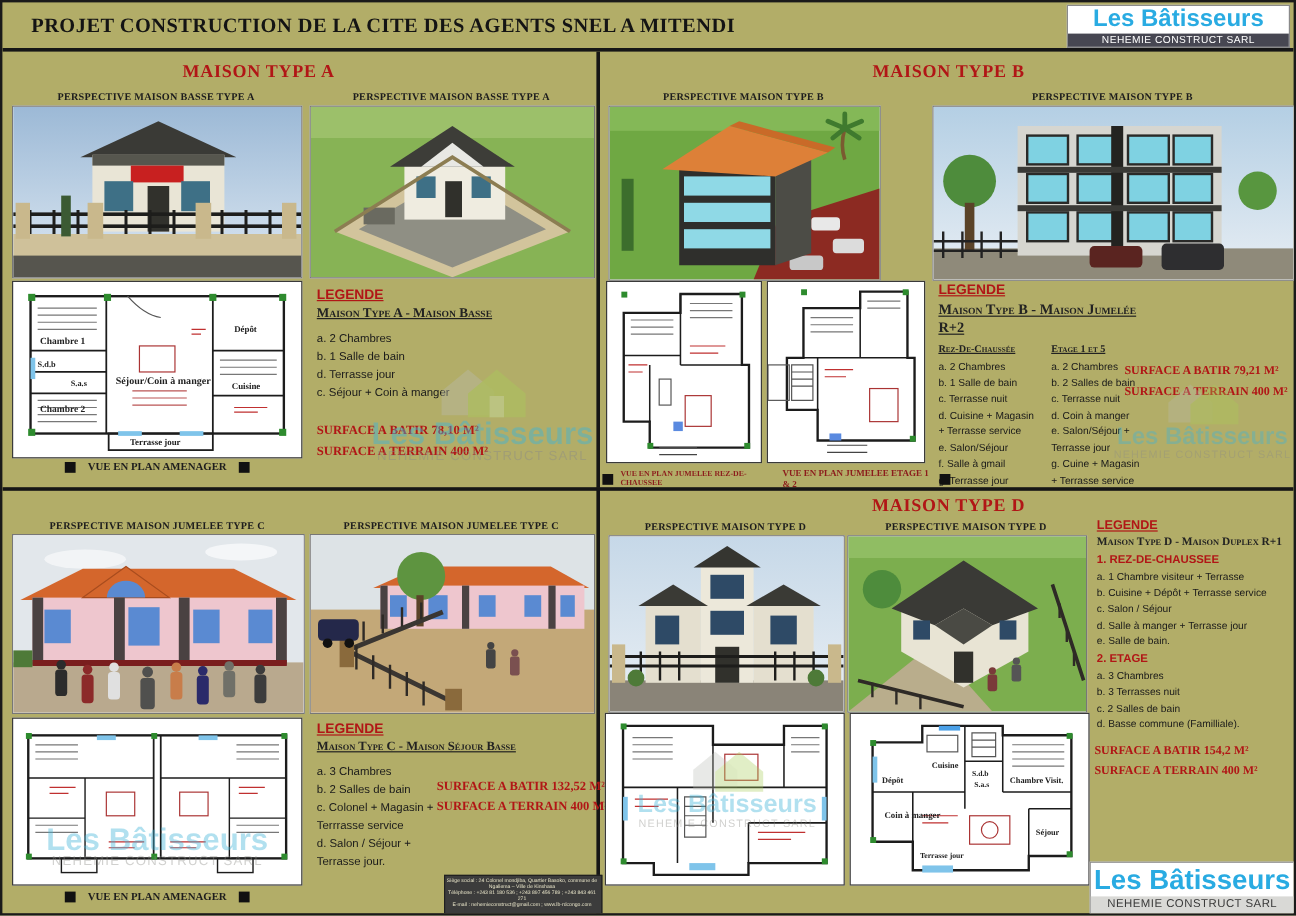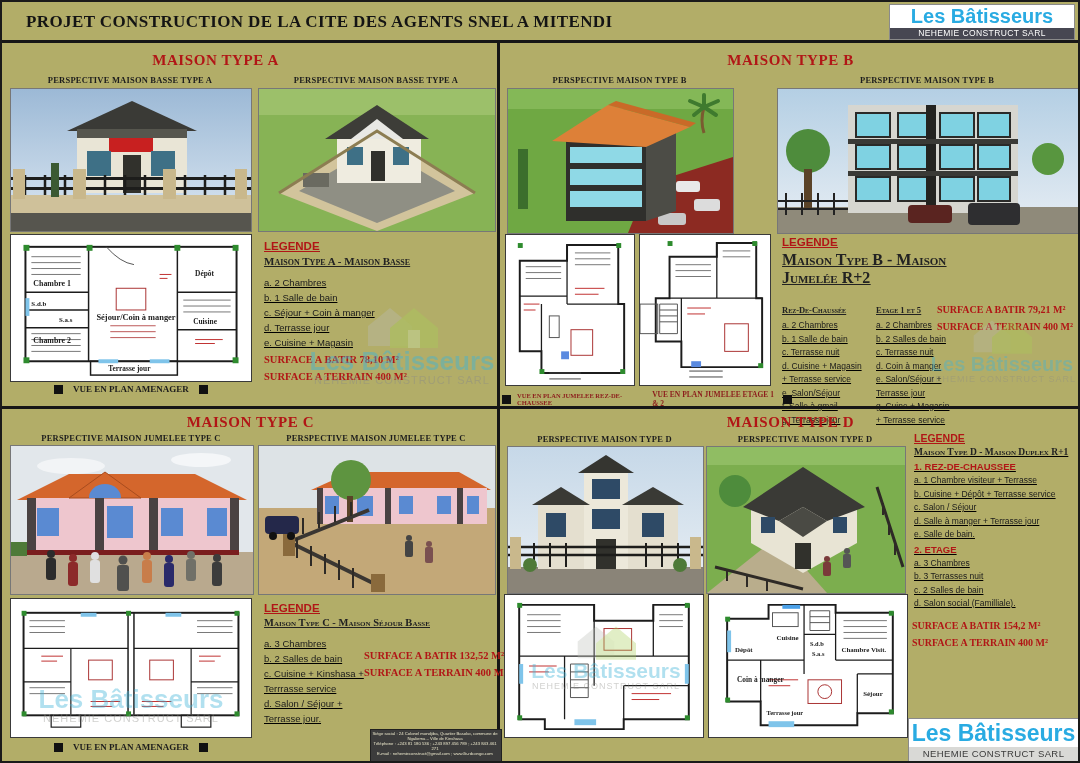--- a/index.html
+++ b/index.html
@@ -25,21 +25,21 @@
   .cap{position:absolute;font-size:8.5px;font-weight:bold;color:#1d1d1d;text-align:center;letter-spacing:.2px;}
   .persp{position:absolute;border:1px solid #777;background:#fff;}
   .persp svg{display:block;width:100%;height:100%;}
   .plan{position:absolute;background:#fff;border:1px solid #3a3a3a;box-sizing:border-box;}
   .plan svg{display:block;width:100%;height:100%;}
   .plancap{position:absolute;display:flex;align-items:center;justify-content:center;gap:10px;
            font-size:9px;font-weight:bold;color:#1d1d1d;}
   .plancap.red{color:#8c1c1c;font-size:7.5px;font-family:Liberation Serif, serif;}
   .sq{display:inline-block;width:9px;height:9px;background:#111;flex:0 0 auto;}
   
-  .legend{position:absolute;text-decoration:underline;}
+  .legend{position:absolute;}
   .leg-h{color:#b11616;font-weight:bold;text-decoration:underline;font-size:11.5px;font-family:"Liberation Sans",sans-serif;margin-bottom:3px;}
   .leg-sub{font-variant:small-caps;text-decoration:underline;font-size:11px;color:#222;font-weight:bold;margin-bottom:8px;}
   .leg-col-t{font-variant:small-caps;text-decoration:underline;font-size:8.5px;color:#222;font-weight:bold;margin-bottom:4px;}
   .leg-item{font-family:"Liberation Sans",sans-serif;font-size:9.5px;color:#1a1a1a;line-height:15px;}
   .leg-item.sm{font-size:8.5px;line-height:13.5px;}
   .leg-group-t{color:#b11616;font-weight:bold;font-size:9.5px;font-family:"Liberation Sans",sans-serif;line-height:15px;}
   .surface{position:absolute;color:#b11616;font-weight:bold;font-size:10.5px;}
   .surface div{margin-bottom:6px;white-space:nowrap;}
   
   .wm{position:absolute;opacity:.45;pointer-events:none;text-align:center;}
@@ -156,23 +156,22 @@
     <span class="sq"></span>
     <span>VUE EN PLAN AMENAGER</span>
     <span class="sq"></span>
   </div>
 
   <div class="legend" style="left:262px;top:238px;width:230px">
     <div class="leg-h">LEGENDE</div>
     <div class="leg-sub">Maison Type A - Maison Basse</div>
     <div class="leg-item">a. 2 Chambres</div>
     <div class="leg-item">b. 1 Salle de bain</div>
+    <div class="leg-item">d. Terrasse jour</div>
     <div class="leg-item">c. Séjour + Coin à manger</div>
-    <div class="leg-item">d. Terrasse jour</div>
-    <div class="leg-item">e. Cuisine + Magasin</div>
   </div>
   <div class="surface" style="left:262px;top:352px">
     <div>SURFACE A BATIR 78,10 M²</div>
     <div>SURFACE A TERRAIN 400 M²</div>
   </div>
 
   <div class="sec-title" style="left:497px;top:50px;width:583px">MAISON TYPE B</div>
   <div class="cap" style="left:505px;top:73px;width:225px">PERSPECTIVE MAISON TYPE B</div>
   <div class="cap" style="left:775px;top:73px;width:300px">PERSPECTIVE MAISON TYPE B</div>
 
@@ -266,21 +265,21 @@
       <rect x="52" y="128" width="10" height="6" fill="#5a8ae0"></rect>
       <rect x="28" y="6" width="5" height="5" fill="#2e8b2e"></rect>
         <rect x="114" y="6" width="5" height="5" fill="#2e8b2e"></rect>
       <rect x="120" y="130" width="5" height="5" fill="#2e8b2e"></rect>
       <path d="M50,138 H84 M50,144 H84" stroke="#444" stroke-width="1"></path>
     </svg>
   </div>
 
   <div class="legend" style="left:780px;top:234px;width:178px">
     <div class="leg-h">LEGENDE</div>
-    <div class="leg-sub" style="font-size:16px;margin-bottom:18px">Maison Type B - Maison Jumelée R+2</div>
+    <div class="leg-sub" style="font-size:12px;margin-bottom:4px">Maison Type B - Maison Jumelée R+2</div>
     <div style="display:flex;gap:8px">
       <div style="width:86px">
         <div class="leg-col-t">Rez-De-Chaussée</div>
         <div class="leg-item sm">a. 2 Chambres</div>
         <div class="leg-item sm">b. 1 Salle de bain</div>
         <div class="leg-item sm">c. Terrasse nuit</div>
         <div class="leg-item sm">d. Cuisine + Magasin</div>
         <div class="leg-item sm">+ Terrasse service</div>
         <div class="leg-item sm">e. Salon/Séjour</div>
         <div class="leg-item sm">f. Salle à gmail</div>
@@ -304,21 +303,20 @@
     <div>SURFACE A TERRAIN 400 M²</div>
   </div>
 
   <div class="plancap red" style="left:500px;top:388px;width:290px;gap:6px">
     <span class="sq"></span>
     <span style="font-size:6.5px">VUE EN PLAN JUMELEE REZ-DE-CHAUSSEE</span>
     <span>VUE EN PLAN JUMELEE ETAGE 1 &amp; 2</span>
     <span class="sq"></span>
   </div>
 
-  <div class="sec-title" style="left:0;top:412px;width:497px">MAISON TYPE C</div>
   <div class="cap" style="left:8px;top:431px;width:242px">PERSPECTIVE MAISON JUMELEE TYPE C</div>
   <div class="cap" style="left:256px;top:431px;width:236px">PERSPECTIVE MAISON JUMELEE TYPE C</div>
 
   <div class="persp" style="left:8px;top:443px;width:242px;height:148px">
     <svg viewBox="0 0 242 148" preserveAspectRatio="none">
       <rect width="242" height="148" fill="#e2e7eb"></rect>
       <ellipse cx="60" cy="20" rx="34" ry="8" fill="#f2f4f6"></ellipse>
       <ellipse cx="190" cy="14" rx="30" ry="7" fill="#f4f6f8"></ellipse>
       <rect x="0" y="106" width="242" height="42" fill="#b9a98e"></rect>
       <polygon points="6,54 58,28 184,28 236,54" fill="#d4662c"></polygon>
@@ -442,21 +440,21 @@
     <span>VUE EN PLAN AMENAGER</span>
     <span class="sq"></span>
   </div>
 
   <div class="legend" style="left:262px;top:600px;width:230px">
     <div class="leg-h">LEGENDE</div>
     <div class="leg-sub" style="font-size:10.5px">Maison Type C - Maison Séjour Basse</div>
     <div style="width:108px">
       <div class="leg-item">a. 3 Chambres</div>
       <div class="leg-item">b. 2 Salles de bain</div>
-      <div class="leg-item">c. Cuisine + Kinshasa +</div>
+      <div class="leg-item">c. Colonel + Magasin +</div>
       <div class="leg-item">Terrrasse service</div>
       <div class="leg-item">d. Salon / Séjour +</div>
       <div class="leg-item">Terrasse jour.</div>
     </div>
   </div>
   <div class="surface" style="left:362px;top:648px">
     <div>SURFACE A BATIR 132,52 M²</div>
     <div>SURFACE A TERRAIN 400 M²</div>
   </div>
 
@@ -580,21 +578,21 @@
     <div class="leg-group-t">1. REZ-DE-CHAUSSEE</div>
     <div class="leg-item sm">a. 1 Chambre visiteur + Terrasse</div>
     <div class="leg-item sm">b. Cuisine + Dépôt + Terrasse service</div>
     <div class="leg-item sm">c. Salon / Séjour</div>
     <div class="leg-item sm">d. Salle à manger + Terrasse jour</div>
     <div class="leg-item sm">e. Salle de bain.</div>
     <div class="leg-group-t">2. ETAGE</div>
     <div class="leg-item sm">a. 3 Chambres</div>
     <div class="leg-item sm">b. 3 Terrasses nuit</div>
     <div class="leg-item sm">c. 2 Salles de bain</div>
-    <div class="leg-item sm">d. Salon social (Familliale).</div>
+    <div class="leg-item sm">d. Basse commune (Familliale).</div>
   </div>
   <div class="surface" style="left:910px;top:618px;font-size:10px">
     <div>SURFACE A BATIR 154,2 M²</div>
     <div>SURFACE A TERRAIN 400 M²</div>
   </div>
 
 
   <div class="brandbox bb-bot">
     <div class="bname">Les Bâtisseurs</div>
     <div class="bsub">NEHEMIE CONSTRUCT SARL</div>

